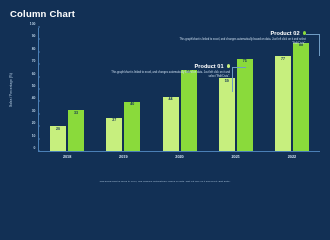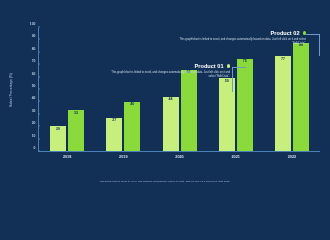--- a/index.html
+++ b/index.html
@@ -94,20 +94,21 @@
     position:absolute;left:50%;transform:translateX(-50%);
     bottom:3px;width:250px;text-align:center;
     font-size:2.5px;color:#9fb8d0;line-height:1.4;
   }
 </style>
 </head>
 <body>
 
 <div id="slide">
 
+  <div class="title">Column Chart</div>
 
   <div class="plot">
     <div class="axis-y"></div>
     <div class="axis-x"></div>
     <div class="ylabel">Sales / Percentage (%)</div>
     <div id="yticks">
         <div class="ytick" style="bottom: 0%;">0</div>
         <div class="ytick-mark" style="bottom: 0%;"></div>
         <div class="ytick" style="bottom: 10%;">10</div>
         <div class="ytick-mark" style="bottom: 10%;"></div>

